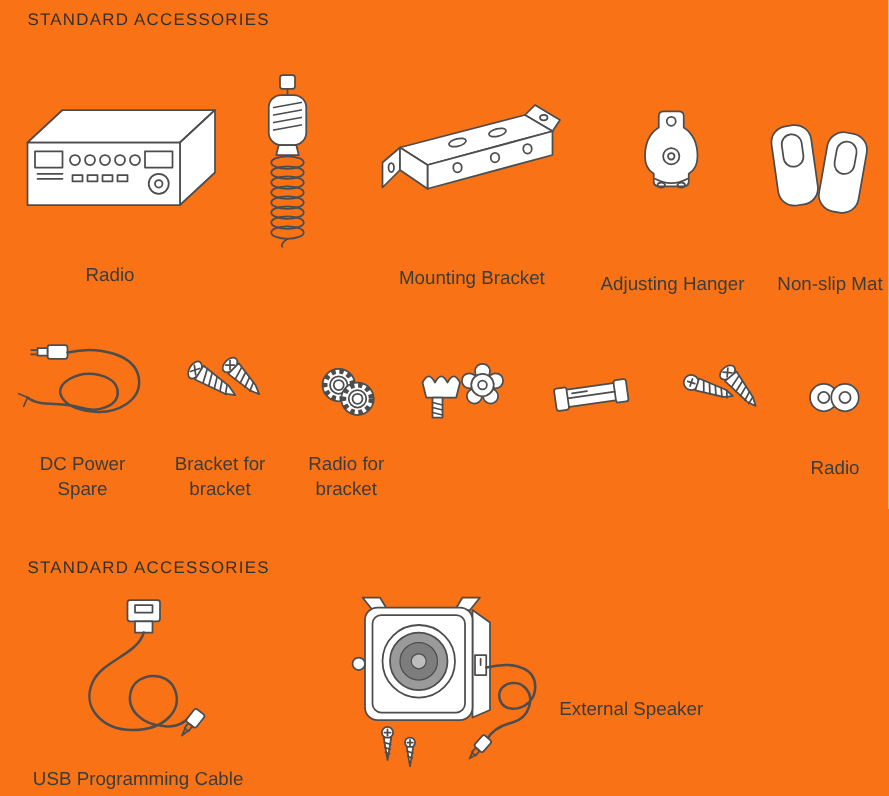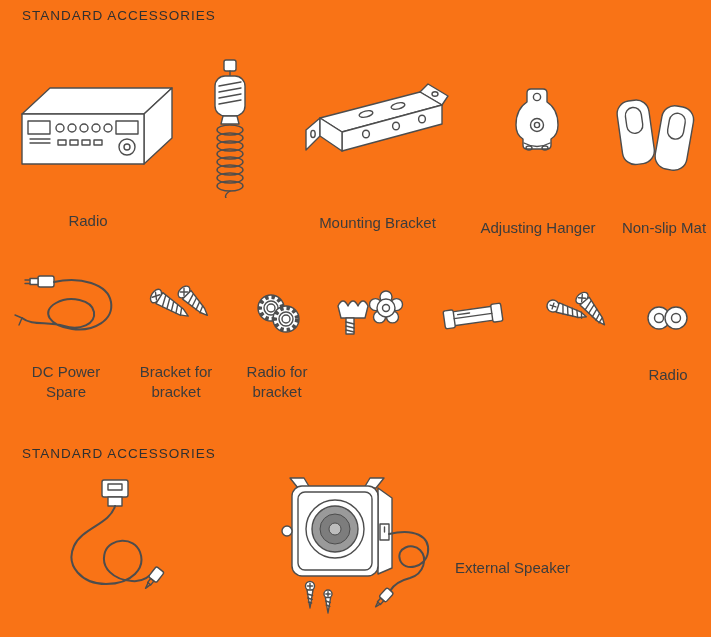--- a/index.html
+++ b/index.html
@@ -255,15 +255,16 @@
     <g transform="translate(56,120)">
       <circle class="fw" cx="0" cy="0" r="4"></circle>
       <line class="ln" x1="-2.2" y1="0" x2="2.2" y2="0"></line>
       <line class="ln" x1="0" y1="-2.2" x2="0" y2="2.2"></line>
       <path class="fw" d="M-2.6,3.5 L2.6,3.5 L0,19 Z"></path>
       <line class="ln" x1="-2.2" y1="7" x2="2.2" y2="8.5"></line>
       <line class="ln" x1="-1.8" y1="11" x2="1.8" y2="12.5"></line>
     </g>
   </svg>
 
-  <div class="lbl" style="left:440px;top:558px;width:130px;text-align:right">External Speaker</div>
+  <div class="lbl" style="left:18px;top:614px;width:185px">USB Programming Cable</div>
+  <div class="lbl" style="left:440px;top:558px;width:130px;text-align:center">External Speaker</div>
 
 </div>
 
 </body></html>

